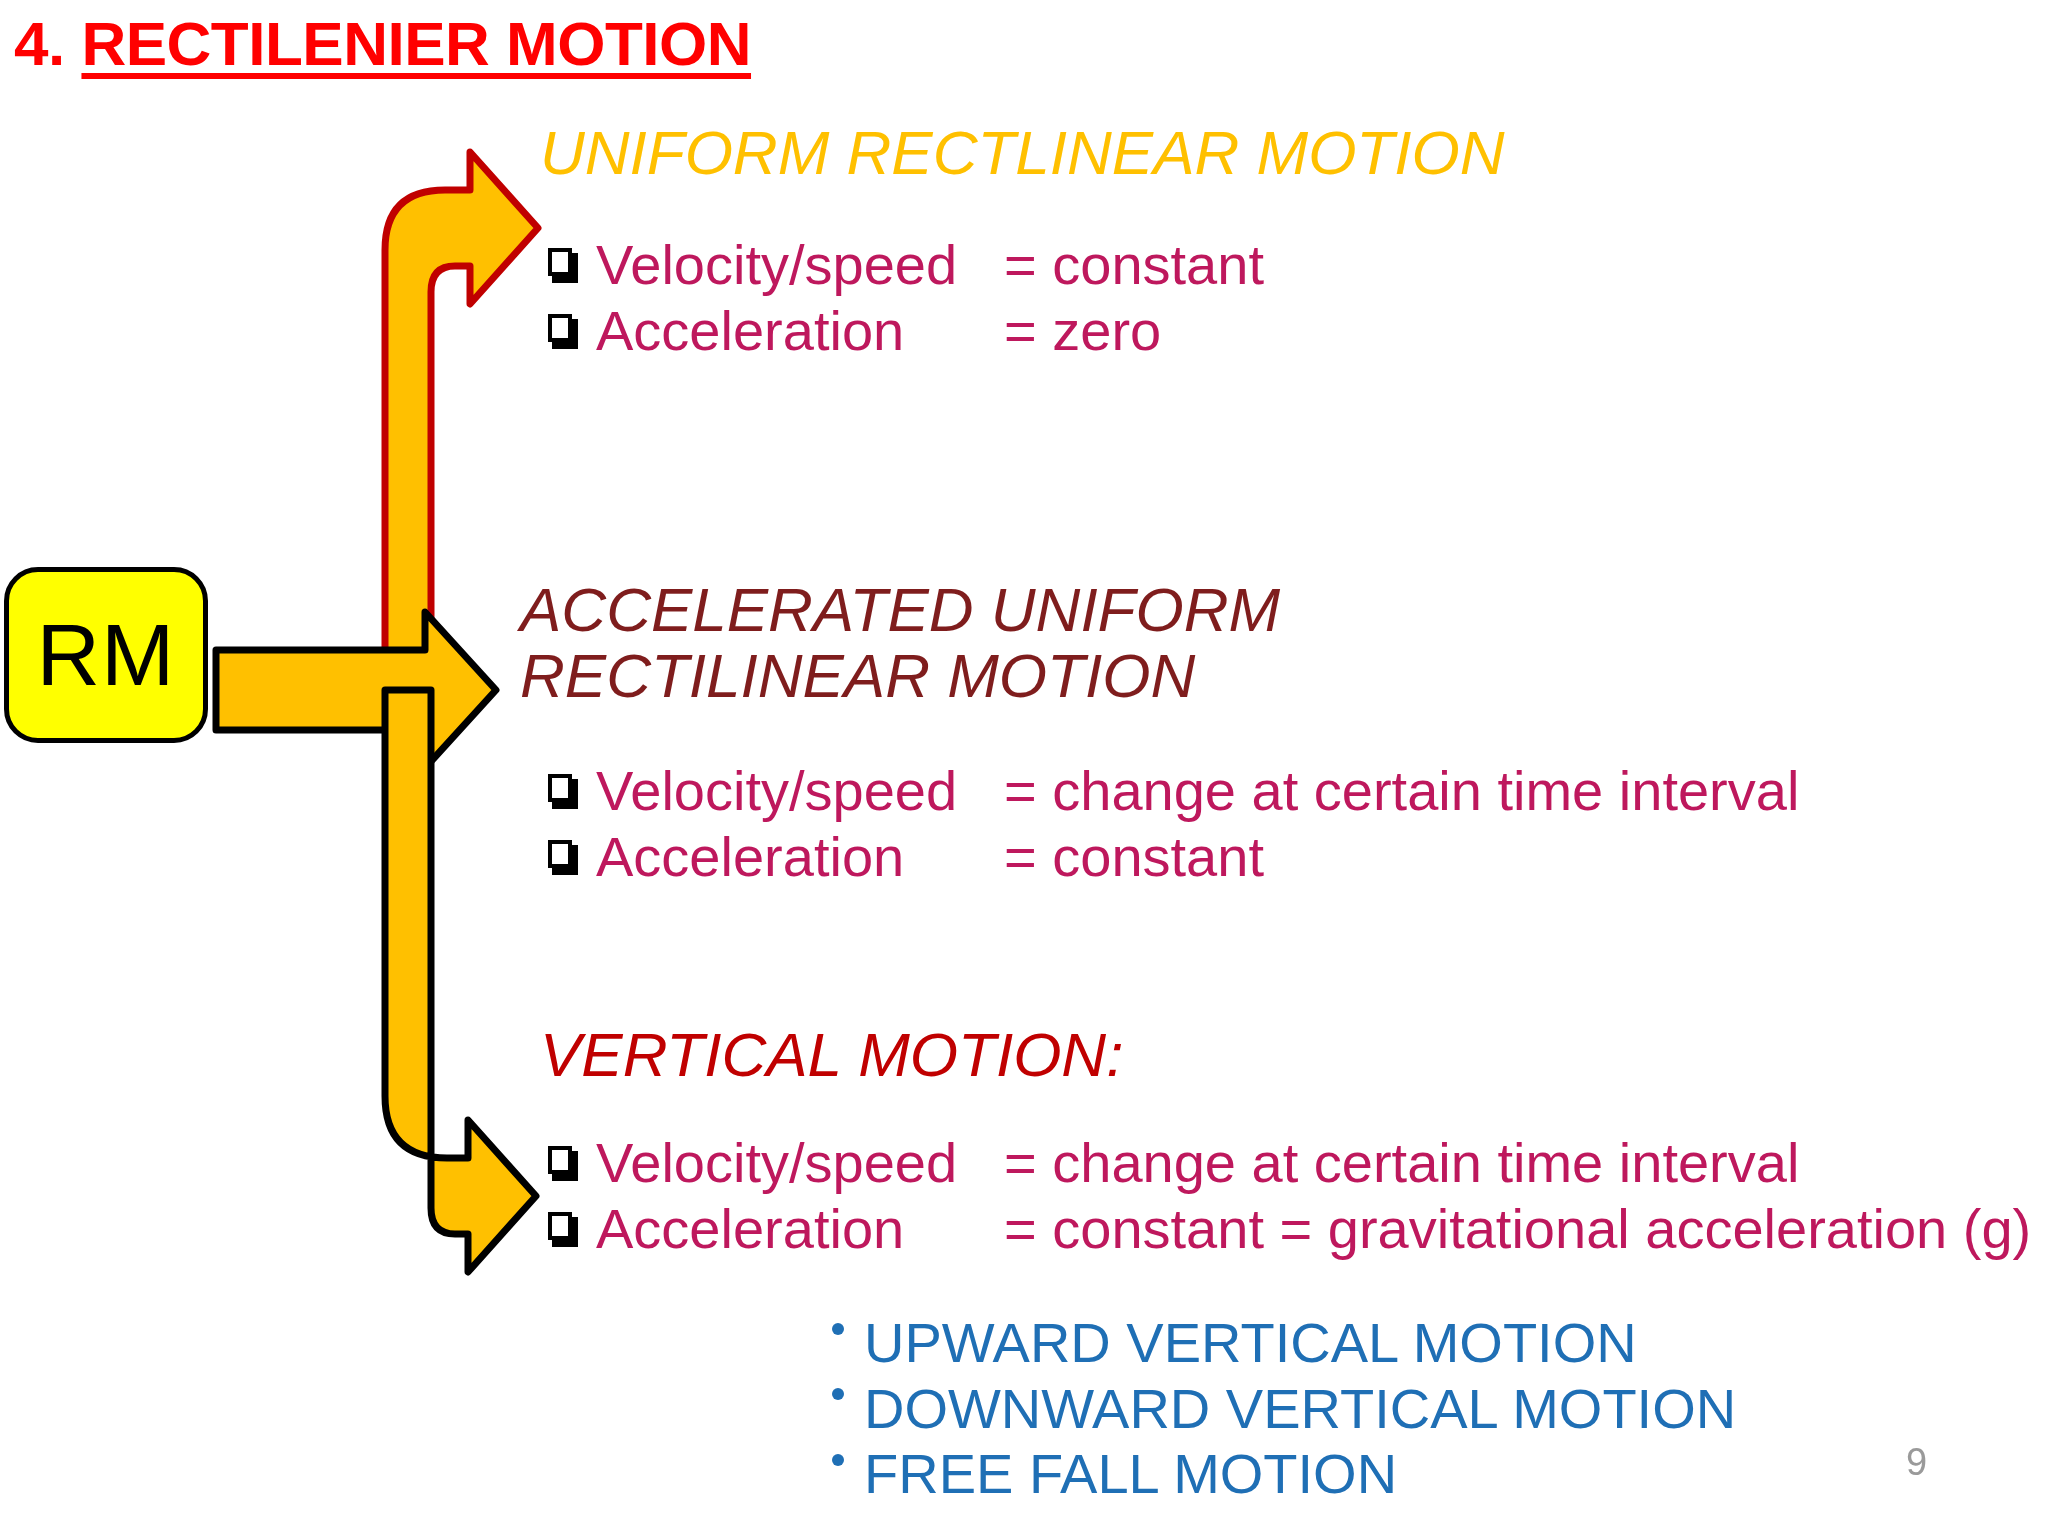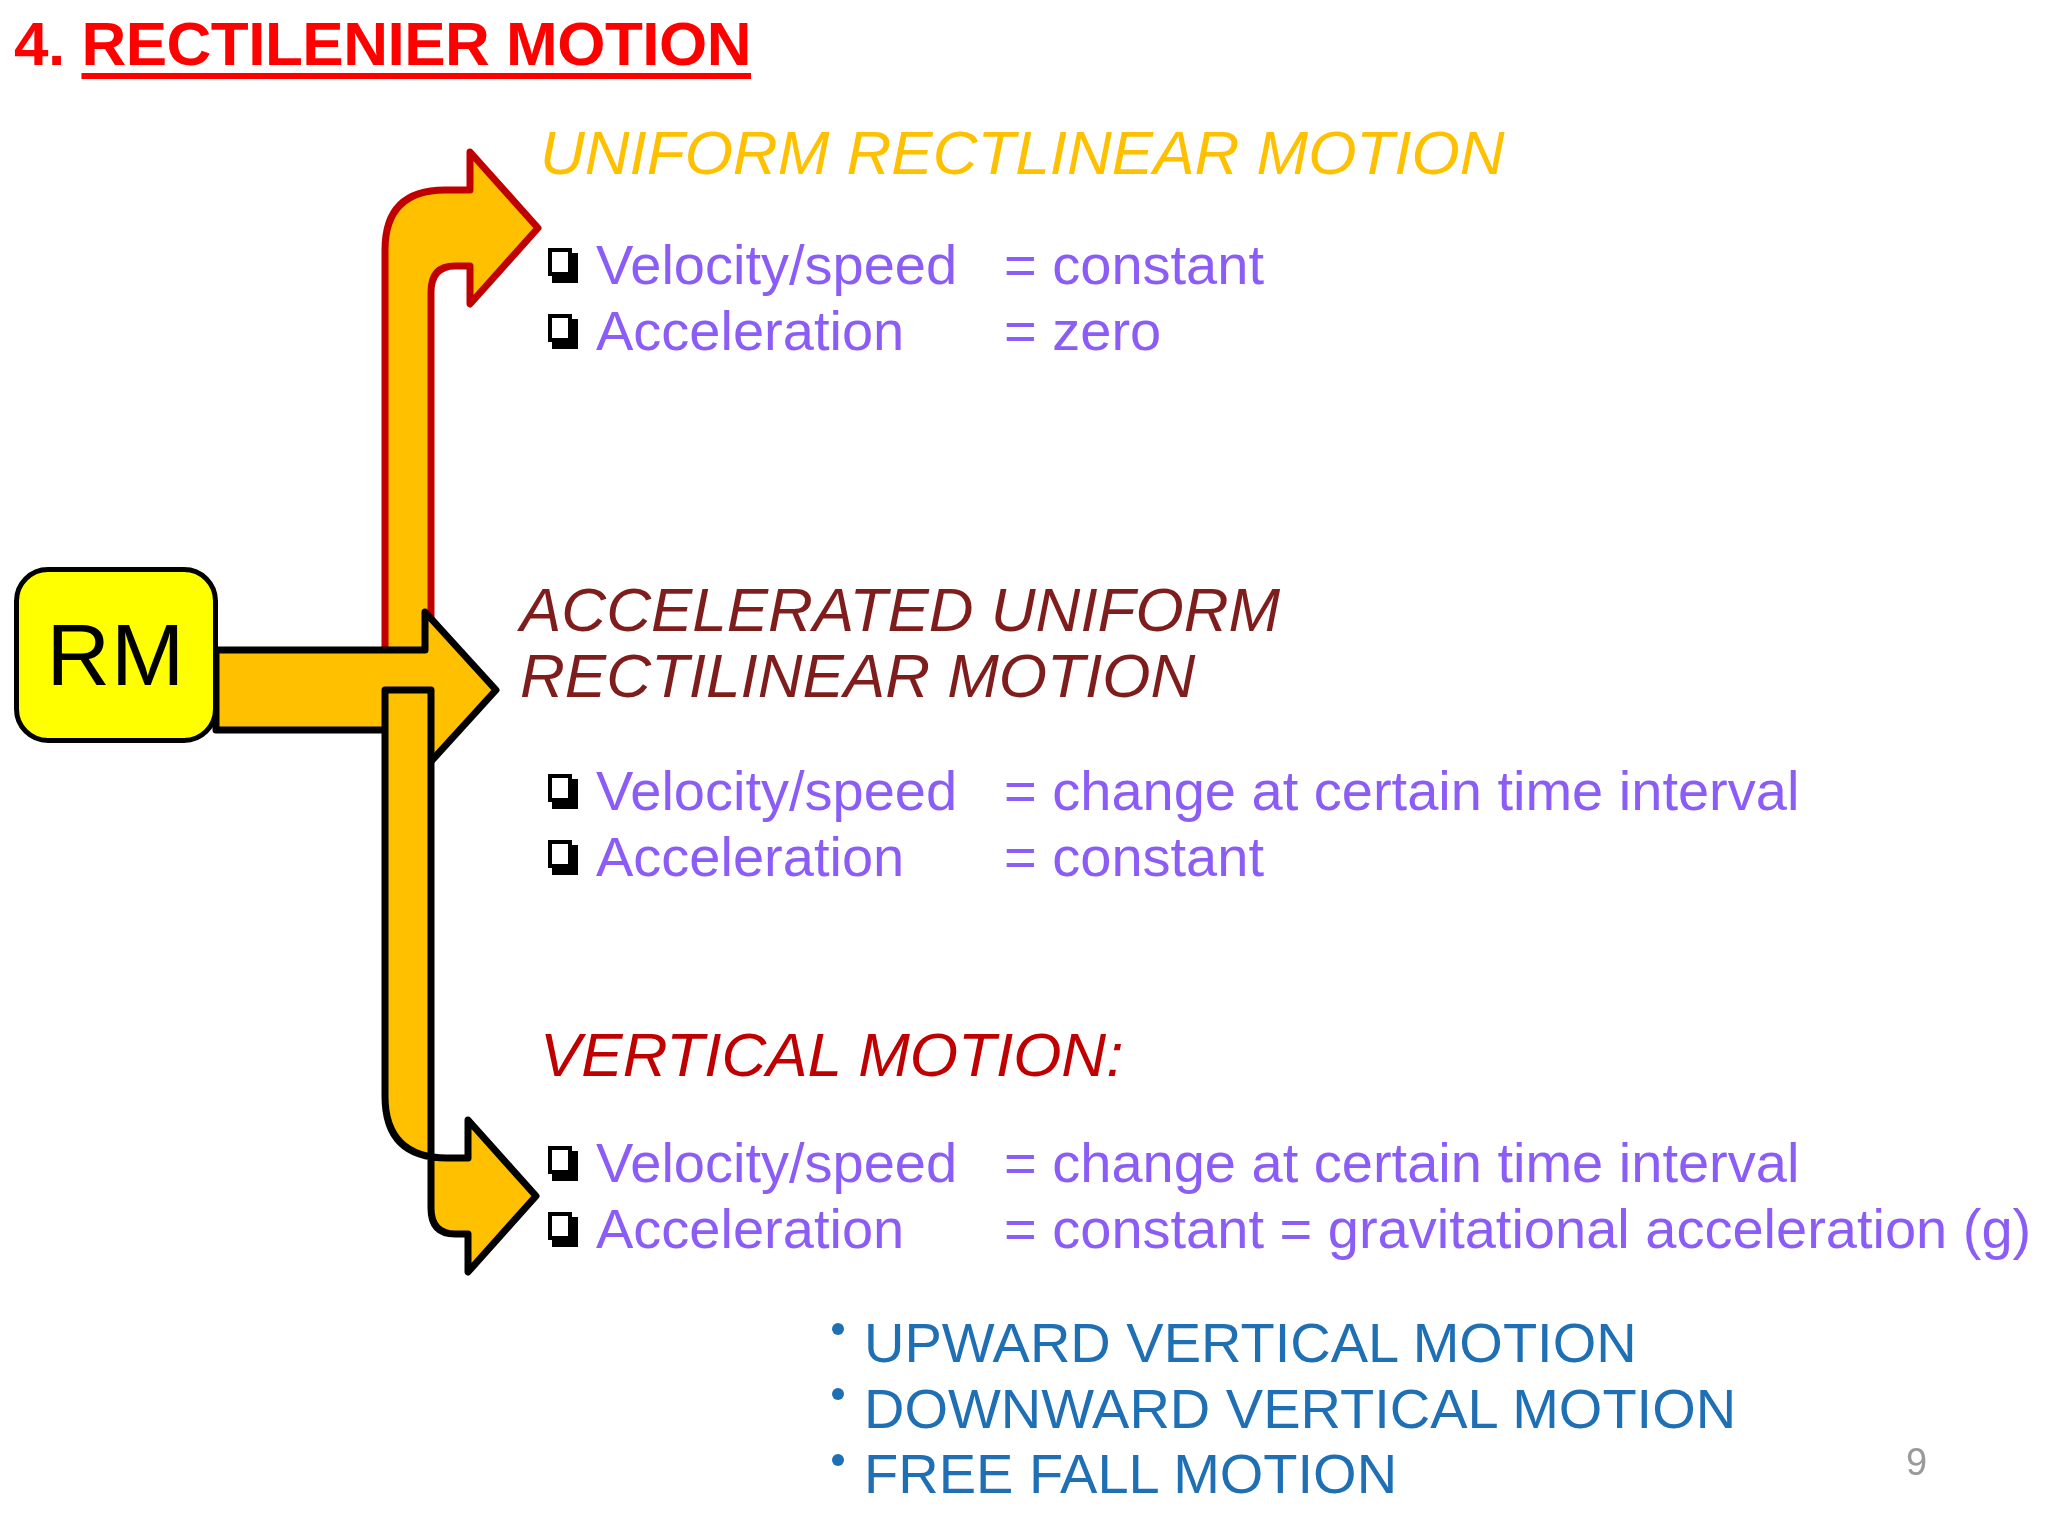--- a/index.html
+++ b/index.html
@@ -27,21 +27,21 @@
     white-space: nowrap;
     letter-spacing: -0.5px;
     font-weight: bold;
   }
   #title .num { text-decoration: none; }
   #title .underlined { text-decoration: underline; text-underline-offset: 8px; text-decoration-thickness: 6px; }
 
   
   #rm-box {
     position: absolute;
-    left: 14px;
+    left: 4px;
     top: 567px;
     width: 204px;
     height: 176px;
     background: #FFFF00;
     border: 5px solid #000000;
     border-radius: 34px;
     box-sizing: border-box;
     display: flex;
     align-items: center;
     justify-content: center;
@@ -91,21 +91,21 @@
 
   
   .bullets {
     position: absolute;
     white-space: nowrap;
   }
   .brow {
     display: flex;
     align-items: baseline;
     font-size: 56px;
-    color: #8b5cf6;
+    color: #be185d;
     line-height: 1.17;
   }
   .bsq {
     position: relative;
     display: inline-block;
     width: 30px;
     height: 34px;
     margin-right: 18px;
     flex: 0 0 auto;
     top: -2px;

